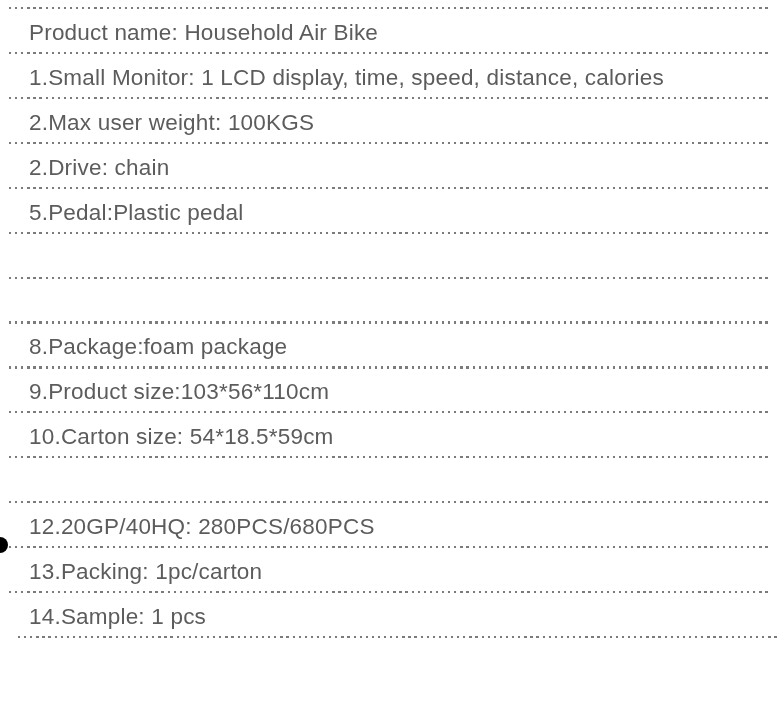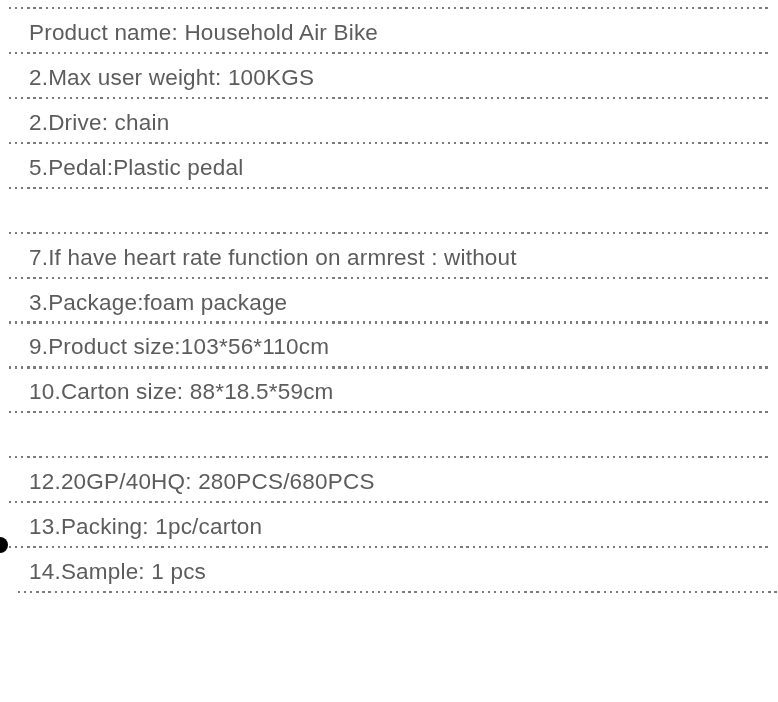--- a/index.html
+++ b/index.html
@@ -67,20 +67,24 @@
 </head>
 <body>
 
 <div class="sheet">
   <div class="rows" id="rows">
   <div class="row">
     <div class="sep"></div>
     <div class="label">Product name: Household Air Bike</div>
   </div>
 
+  <div class="row">
+    <div class="sep"></div>
+    <div class="label">1.Small Monitor: 1 LCD display, time, speed, distance, calories</div>
+  </div>
 
   <div class="row">
     <div class="sep"></div>
     <div class="label">2.Max user weight: 100KGS</div>
   </div>
 
   <div class="row">
     <div class="sep"></div>
     <div class="label">2.Drive: chain</div>
   </div>
@@ -90,36 +94,35 @@
     <div class="sep"></div>
     <div class="label">5.Pedal:Plastic pedal</div>
   </div>
 
   <div class="row">
     <div class="sep"></div>
   </div>
 
   <div class="row">
     <div class="sep"></div>
-    <div class="label">7.If have heart rate function on armrest : without</div>
   </div>
 
   <div class="row">
     <div class="sep"></div>
-    <div class="label">3.Package:foam package</div>
+    <div class="label">8.Package:foam package</div>
   </div>
 
   <div class="row">
     <div class="sep"></div>
     <div class="label">9.Product size:103*56*110cm</div>
   </div>
 
   <div class="row">
     <div class="sep"></div>
-    <div class="label">10.Carton size: 88*18.5*59cm</div>
+    <div class="label">10.Carton size: 54*18.5*59cm</div>
   </div>
 
   <div class="row">
     <div class="sep"></div>
   </div>
 
   <div class="row">
     <div class="sep"></div>
     <div class="label">12.20GP/40HQ: 280PCS/680PCS</div>
   </div>

